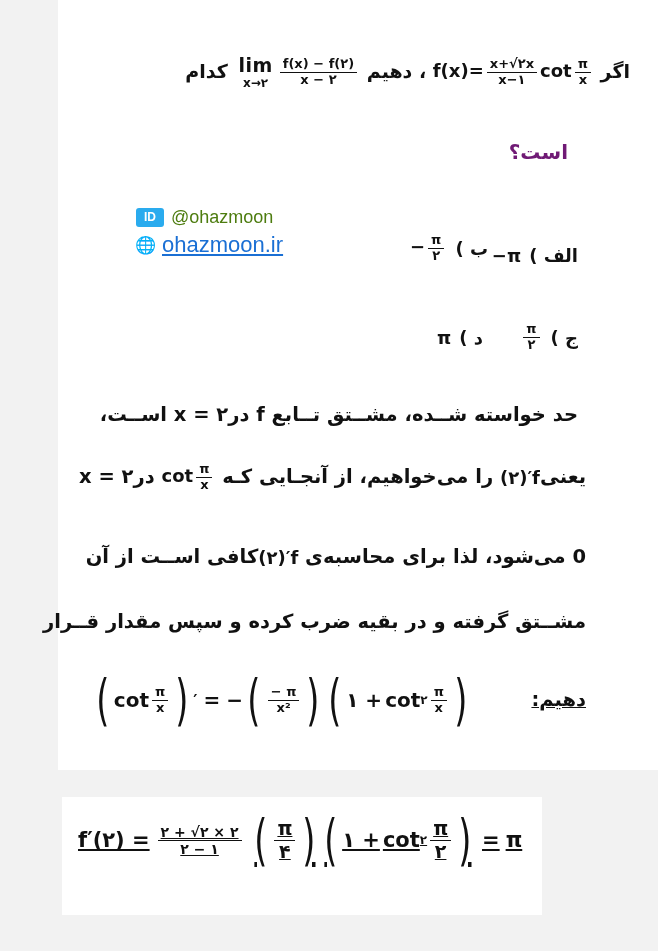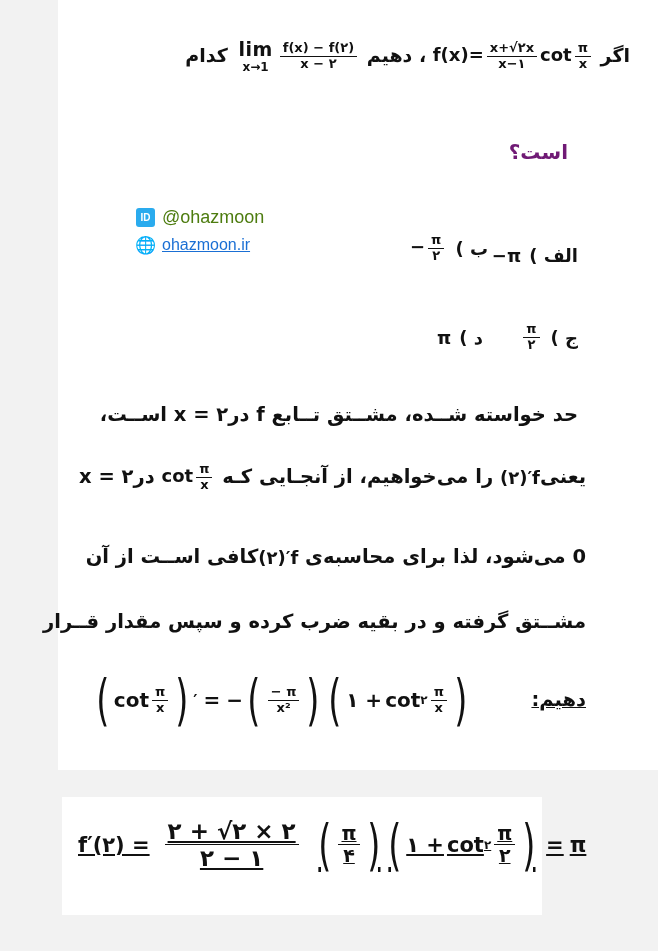--- a/index.html
+++ b/index.html
@@ -60,21 +60,21 @@
     line-height: 1.15;
     margin: 0 3px;
   }
   .frac .num { display:block; padding: 0 3px; border-bottom: 1.6px solid #111; }
   .frac .den { display:block; padding: 0 3px; }
   .lim {
     display: inline-block;
     vertical-align: middle;
     text-align: center;
     direction: ltr;
-    margin: 0 4px;
+    margin: 16px 4px;
   }
   .lim .big { display:block; font-size: 19px; font-weight: bold; letter-spacing: .5px;}
   .lim .sub { display:block; font-size: 12px; font-weight: bold; }
   .inline-math {
     direction: ltr;
     display: inline-block;
     vertical-align: middle;
     font-size: 18px;
     font-weight: bold;
   }
@@ -100,46 +100,46 @@
     display: flex;
     align-items: center;
     gap: 7px;
     margin-bottom: 4px;
     height: 24px;
   }
   .wm-id {
     display: inline-flex;
     align-items: center;
     justify-content: center;
-    width: 19px; height: 19px;
+    width: 28px; height: 19px;
     background: #2aabee;
     color: #fff;
     border-radius: 3px;
-    font-size: 10px;
+    font-size: 12px;
     font-weight: bold;
     font-family: "Liberation Sans", sans-serif;
   }
   .wm-handle {
     color: #4d7c0f;
     font-family: "Liberation Sans", sans-serif;
     font-size: 18px;
   }
   .wm-globe {
     display: inline-flex;
     align-items: center;
     justify-content: center;
     width: 19px; height: 19px;
     color: #2f6fd0;
     font-size: 17px;
   }
   .wm-site {
     color: #1a6fd4;
     text-decoration: underline;
     font-family: "Liberation Sans", sans-serif;
-    font-size: 16px;
+    font-size: 22px;
   }
   
   .opt {
     position: absolute;
     direction: rtl;
     font-weight: bold;
     font-size: 19px;
     color: #111;
     display: flex;
     align-items: center;
@@ -209,21 +209,21 @@
   <div class="sheet-top"></div>
   <div class="sheet-bottom"></div>
 
   <div class="q-line">
     <span>اگر</span>
     <span class="inline-math">
       <span>f(x)=</span><span class="frac"><span class="num">x+√۲x</span><span class="den">x−۱</span></span><span>cot</span><span class="frac"><span class="num">π</span><span class="den">x</span></span>
     </span>
     <span>، دهیم</span>
     <span class="inline-math">
-      <span class="lim"><span class="big">lim</span><span class="sub">x→1</span></span><span class="frac"><span class="num">f(x) − f(۲)</span><span class="den">x − ۲</span></span>
+      <span class="lim"><span class="big">lim</span><span class="sub">x→۲</span></span><span class="frac"><span class="num">f(x) − f(۲)</span><span class="den">x − ۲</span></span>
     </span>
     <span>کدام</span>
   </div>
 
   <div class="ast">است؟</div>
 
   <div class="wm">
     <div class="wm-row">
       <span class="wm-id">ID</span>
       <span class="wm-handle">@ohazmoon</span>
@@ -301,21 +301,21 @@
     <span class="sup">۲</span>
     <span class="frac">
         <span class="num">π</span>
         <span class="den">x</span>
       </span>
     <span class="paren paren-big">)</span>
   </div>
 
   <div class="final">
     <span>f′(۲) =</span>
-    <span class="frac" style="font-size:23px; margin:0 15px;">
+    <span class="frac" style="font-size:14px; margin:0 8px;">
         <span class="num">۲ + √۲ × ۲</span>
         <span class="den">۲ − ۱</span>
       </span>
     <span class="paren paren-big">(</span>
     <span class="frac" style="font-size:19px;">
         <span class="num">π</span>
         <span class="den">۴</span>
       </span>
     <span class="paren paren-big">)</span>
     <span class="paren paren-big">(</span>

